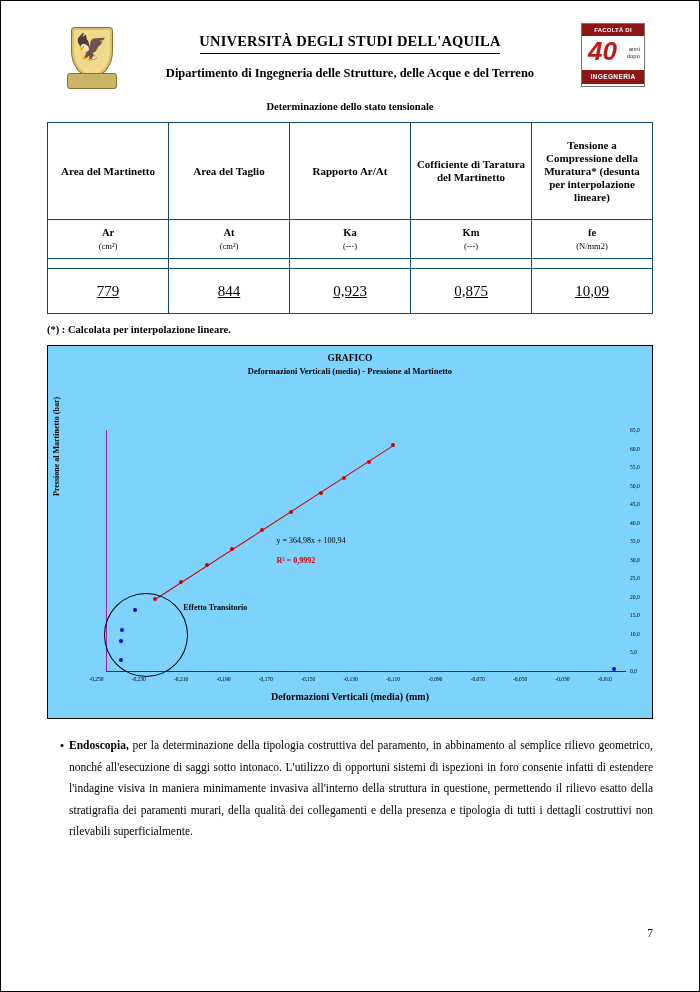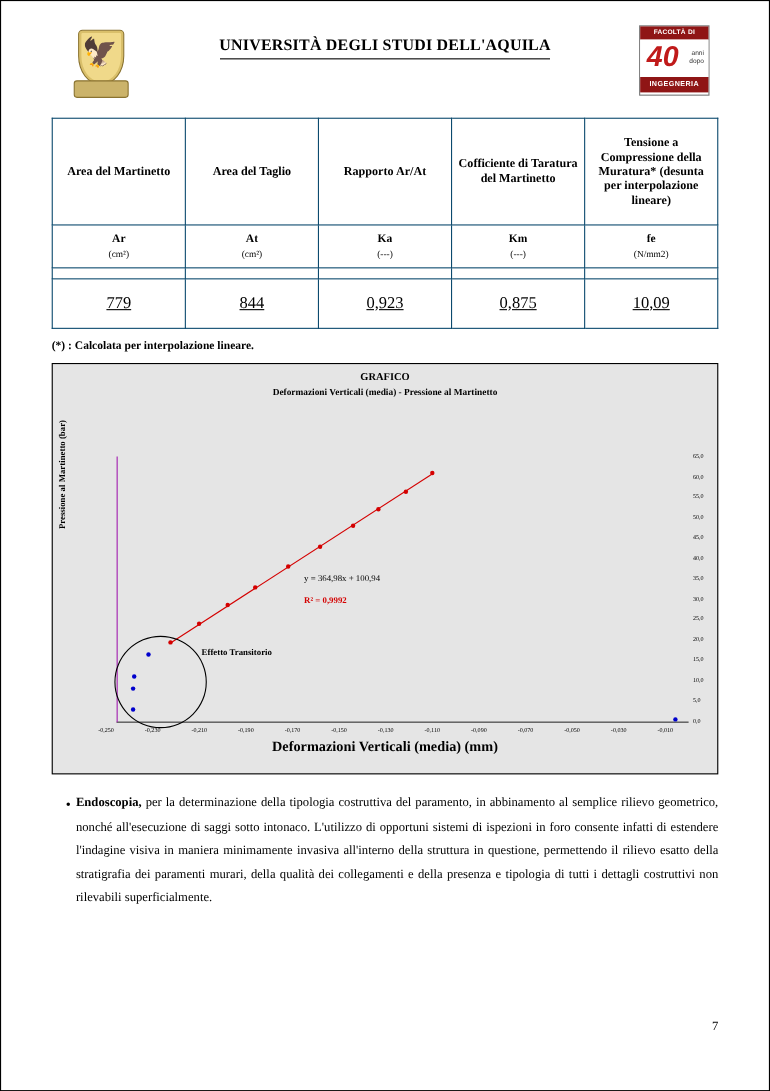--- a/index.html
+++ b/index.html
@@ -207,21 +207,21 @@
     font-weight: bold;
     margin-top: 10px;
   }
 
   
   .chart-box {
     margin-top: 10px;
     border: 1px solid #000;
     height: 372px;
     position: relative;
-    background: #e5e5e5;
+    background: #7dd3fc;
   }
   .chart-title {
     text-align: center;
     font-size: 9.5px;
     font-weight: bold;
     margin-top: 7px;
   }
   .chart-sub {
     text-align: center;
     font-size: 8.5px;
@@ -245,21 +245,21 @@
     font-weight: bold;
     transform: rotate(-90deg);
     transform-origin: left top;
     white-space: nowrap;
   }
   .xlabel {
     position: absolute;
     bottom: 16px;
     left: 0; right: 0;
     text-align: center;
-    font-size: 13px;
+    font-size: 10px;
     font-weight: bold;
   }
   .ytick {
     position: absolute;
     right: -2px;
     font-size: 5.5px;
     transform: translateY(-50%);
     color: #000;
     white-space: nowrap;
   }
@@ -358,22 +358,24 @@
       <div class="logo40">
         <div class="top">FACOLTÀ DI</div>
         <div class="mid">
           <span class="num">40</span>
           <span class="sub">anni<br>dopo</span>
         </div>
         <div class="bot">INGEGNERIA</div>
       </div>
       <div class="uni-title">UNIVERSITÀ DEGLI STUDI DELL'AQUILA</div>
       <div class="uni-rule"></div>
+      <div class="dept-title">Dipartimento di Ingegneria delle Strutture, delle Acque e del Terreno</div>
     </div>
 
+    <div class="sub2">Determinazione dello stato tensionale</div>
 
     <div class="tbl-wrap">
       <table class="data">
         <tbody>
             <tr class="hdr-row">
           <td>Area del Martinetto</td>
           <td>Area del Taglio</td>
           <td>Rapporto Ar/At</td>
           <td>Cofficiente di Taratura del Martinetto</td>
           <td>Tensione a Compressione della Muratura* (desunta per interpolazione lineare)</td>

